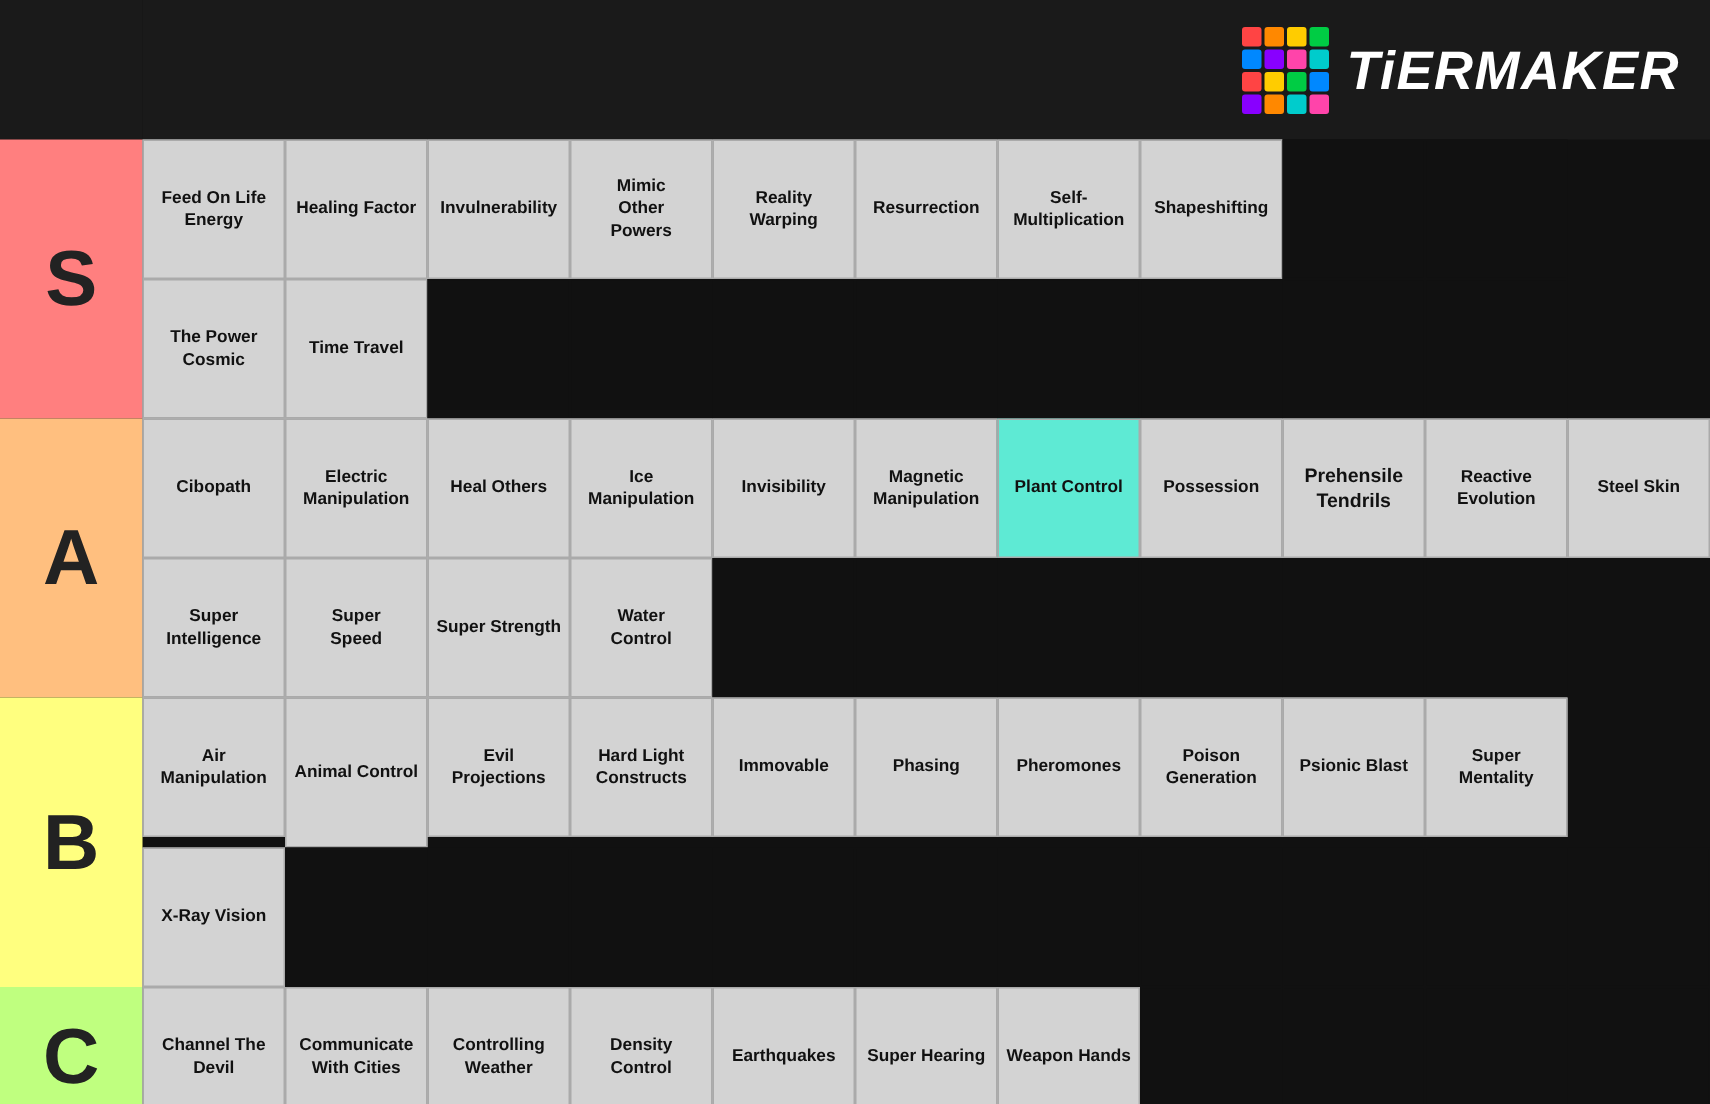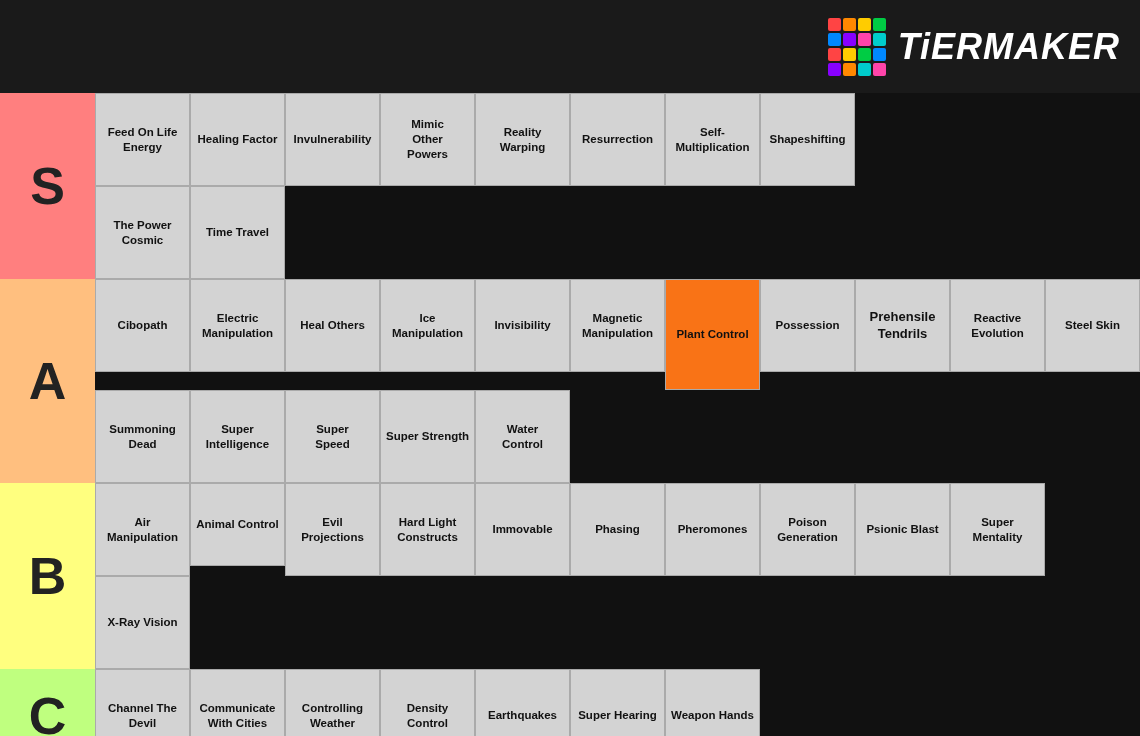--- a/index.html
+++ b/index.html
@@ -74,47 +74,46 @@
       <div style="display: flex; flex-direction: row; width: 1140px;">
         <div style="width: 95px; min-width: 95px; display: flex; align-items: center; justify-content: center; font-size: 52px; font-weight: bold; color: rgb(34, 34, 34); font-family: &quot;Arial Black&quot;, Arial, sans-serif; background: rgb(255, 191, 127);">A</div>
         <div style="display: flex; flex-direction: column; flex: 1 1 0%;">
           <div style="display: flex; flex-direction: row;">
             <div style="width: 95px; min-width: 95px; height: 93px; display: flex; align-items: center; justify-content: center; text-align: right; font-size: 11.5px; font-weight: 700; color: rgb(17, 17, 17); padding: 0; line-height: 1.3; word-break: break-word; background: rgb(211, 211, 211); border: 1px solid rgb(170, 170, 170);">Cibopath</div>
             <div style="width: 95px; min-width: 95px; height: 93px; display: flex; align-items: center; justify-content: center; text-align: center; font-size: 11.5px; font-weight: 700; color: rgb(17, 17, 17); padding: 4px; line-height: 1.3; word-break: break-word; background: rgb(211, 211, 211); border: 1px solid rgb(170, 170, 170);">Electric Manipulation</div>
             <div style="width: 95px; min-width: 95px; height: 93px; display: flex; align-items: center; justify-content: center; text-align: center; font-size: 11.5px; font-weight: 700; color: rgb(17, 17, 17); padding: 4px; line-height: 1.3; word-break: break-word; background: rgb(211, 211, 211); border: 1px solid rgb(170, 170, 170);">Heal Others</div>
             <div style="width: 95px; min-width: 95px; height: 93px; display: flex; align-items: center; justify-content: center; text-align: center; font-size: 11.5px; font-weight: 700; color: rgb(17, 17, 17); padding: 4px; line-height: 1.3; word-break: break-word; background: rgb(211, 211, 211); border: 1px solid rgb(170, 170, 170);">Ice Manipulation</div>
             <div style="width: 95px; min-width: 95px; height: 93px; display: flex; align-items: center; justify-content: center; text-align: center; font-size: 11.5px; font-weight: 700; color: rgb(17, 17, 17); padding: 4px; line-height: 1.3; word-break: break-word; background: rgb(211, 211, 211); border: 1px solid rgb(170, 170, 170);">Invisibility</div>
             <div style="width: 95px; min-width: 95px; height: 93px; display: flex; align-items: center; justify-content: center; text-align: center; font-size: 11.5px; font-weight: 700; color: rgb(17, 17, 17); padding: 4px; line-height: 1.3; word-break: break-word; background: rgb(211, 211, 211); border: 1px solid rgb(170, 170, 170);">Magnetic Manipulation</div>
-            <div style="width: 95px; min-width: 95px; height: 111px; display: flex; align-items: center; justify-content: center; text-align: center; font-size: 11.5px; font-weight: 700; color: rgb(17, 17, 17); padding: 4px; line-height: 1.3; word-break: break-word; background: #f97316; border: 1px solid rgb(170, 170, 170);">Plant Control</div>
+            <div style="width: 95px; min-width: 95px; height: 93px; display: flex; align-items: center; justify-content: center; text-align: center; font-size: 11.5px; font-weight: 700; color: rgb(17, 17, 17); padding: 4px; line-height: 1.3; word-break: break-word; background: #5eead4; border: 1px solid rgb(170, 170, 170);">Plant Control</div>
             <div style="width: 95px; min-width: 95px; height: 93px; display: flex; align-items: center; justify-content: center; text-align: center; font-size: 11.5px; font-weight: 700; color: rgb(17, 17, 17); padding: 4px; line-height: 1.3; word-break: break-word; background: rgb(211, 211, 211); border: 1px solid rgb(170, 170, 170);">Possession</div>
             <div style="width: 95px; min-width: 95px; height: 93px; display: flex; align-items: center; justify-content: center; text-align: center; font-size: 13px; font-weight: 700; color: rgb(17, 17, 17); padding: 4px; line-height: 1.3; word-break: break-word; background: rgb(211, 211, 211); border: 1px solid rgb(170, 170, 170);">Prehensile Tendrils</div>
             <div style="width: 95px; min-width: 95px; height: 93px; display: flex; align-items: center; justify-content: center; text-align: center; font-size: 11.5px; font-weight: 700; color: rgb(17, 17, 17); padding: 4px; line-height: 1.3; word-break: break-word; background: rgb(211, 211, 211); border: 1px solid rgb(170, 170, 170);">Reactive Evolution</div>
             <div style="width: 95px; min-width: 95px; height: 93px; display: flex; align-items: center; justify-content: center; text-align: center; font-size: 11.5px; font-weight: 700; color: rgb(17, 17, 17); padding: 6px; line-height: 1.3; word-break: break-word; background: rgb(211, 211, 211); border: 1px solid rgb(170, 170, 170);">Steel Skin</div>
           </div>
           <div style="display: flex; flex-direction: row;">
-            <div style="width: 95px; min-width: 95px; height: 93px; display: flex; align-items: center; justify-content: center; text-align: center; font-size: 11.5px; font-weight: 700; color: rgb(17, 17, 17); padding: 4px; line-height: 1.3; word-break: break-word; background: rgb(211, 211, 211); border: 1px solid rgb(170, 170, 170);">Summoning Dead</div>
             <div style="width: 95px; min-width: 95px; height: 93px; display: flex; align-items: center; justify-content: center; text-align: center; font-size: 11.5px; font-weight: 700; color: rgb(17, 17, 17); padding: 4px; line-height: 1.3; word-break: break-word; background: rgb(211, 211, 211); border: 1px solid rgb(170, 170, 170);">Super Intelligence</div>
             <div style="width: 95px; min-width: 95px; height: 93px; display: flex; align-items: center; justify-content: center; text-align: center; font-size: 11.5px; font-weight: 700; color: rgb(17, 17, 17); padding: 16px; line-height: 1.3; word-break: break-word; background: rgb(211, 211, 211); border: 1px solid rgb(170, 170, 170);">Super Speed</div>
             <div style="width: 95px; min-width: 95px; height: 93px; display: flex; align-items: center; justify-content: center; text-align: center; font-size: 11.5px; font-weight: 700; color: rgb(17, 17, 17); padding: 4px; line-height: 1.3; word-break: break-word; background: rgb(211, 211, 211); border: 1px solid rgb(170, 170, 170);">Super Strength</div>
             <div style="width: 95px; min-width: 95px; height: 93px; display: flex; align-items: center; justify-content: center; text-align: center; font-size: 11.5px; font-weight: 700; color: rgb(17, 17, 17); padding: 14px; line-height: 1.3; word-break: break-word; background: rgb(211, 211, 211); border: 1px solid rgb(170, 170, 170);">Water Control</div>
             <div style="width: 95px; min-width: 95px; height: 93px; display: flex; align-items: center; justify-content: center; text-align: center; font-size: 11.5px; font-weight: 700; color: rgb(17, 17, 17); padding: 4px; line-height: 1.3; word-break: break-word; background: rgb(17, 17, 17); border: 1px solid rgb(17, 17, 17);"></div>
             <div style="width: 95px; min-width: 95px; height: 93px; display: flex; align-items: center; justify-content: center; text-align: center; font-size: 11.5px; font-weight: 700; color: rgb(17, 17, 17); padding: 4px; line-height: 1.3; word-break: break-word; background: rgb(17, 17, 17); border: 1px solid rgb(17, 17, 17);"></div>
             <div style="width: 95px; min-width: 95px; height: 93px; display: flex; align-items: center; justify-content: center; text-align: center; font-size: 11.5px; font-weight: 700; color: rgb(17, 17, 17); padding: 4px; line-height: 1.3; word-break: break-word; background: rgb(17, 17, 17); border: 1px solid rgb(17, 17, 17);"></div>
             <div style="width: 95px; min-width: 95px; height: 93px; display: flex; align-items: center; justify-content: center; text-align: center; font-size: 11.5px; font-weight: 700; color: rgb(17, 17, 17); padding: 4px; line-height: 1.3; word-break: break-word; background: rgb(17, 17, 17); border: 1px solid rgb(17, 17, 17);"></div>
             <div style="width: 95px; min-width: 95px; height: 93px; display: flex; align-items: center; justify-content: center; text-align: center; font-size: 11.5px; font-weight: 700; color: rgb(17, 17, 17); padding: 4px; line-height: 1.3; word-break: break-word; background: rgb(17, 17, 17); border: 1px solid rgb(17, 17, 17);"></div>
             <div style="width: 95px; min-width: 95px; height: 93px; display: flex; align-items: center; justify-content: center; text-align: center; font-size: 11.5px; font-weight: 700; color: rgb(17, 17, 17); padding: 4px; line-height: 1.3; word-break: break-word; background: rgb(17, 17, 17); border: 1px solid rgb(17, 17, 17);"></div>
           </div>
         </div>
       </div>
       <div style="display: flex; flex-direction: row; width: 1140px;">
         <div style="width: 95px; min-width: 95px; display: flex; align-items: center; justify-content: center; font-size: 52px; font-weight: bold; color: rgb(34, 34, 34); font-family: &quot;Arial Black&quot;, Arial, sans-serif; background: rgb(255, 255, 127);">B</div>
         <div style="display: flex; flex-direction: column; flex: 1 1 0%;">
           <div style="display: flex; flex-direction: row;">
             <div style="width: 95px; min-width: 95px; height: 93px; display: flex; align-items: center; justify-content: center; text-align: center; font-size: 11.5px; font-weight: 700; color: rgb(17, 17, 17); padding: 4px; line-height: 1.3; word-break: break-word; background: rgb(211, 211, 211); border: 1px solid rgb(170, 170, 170);">Air Manipulation</div>
-            <div style="width: 95px; min-width: 95px; height: 83px; display: flex; align-items: center; justify-content: center; text-align: center; font-size: 11.5px; font-weight: 700; color: rgb(17, 17, 17); padding: 4px; line-height: 1.3; word-break: break-word; background: rgb(211, 211, 211); border: 1px solid rgb(170, 170, 170);">Animal Control</div>
+            <div style="width: 95px; min-width: 95px; height: 100px; display: flex; align-items: center; justify-content: center; text-align: center; font-size: 11.5px; font-weight: 700; color: rgb(17, 17, 17); padding: 4px; line-height: 1.3; word-break: break-word; background: rgb(211, 211, 211); border: 1px solid rgb(170, 170, 170);">Animal Control</div>
             <div style="width: 95px; min-width: 95px; height: 93px; display: flex; align-items: center; justify-content: center; text-align: center; font-size: 11.5px; font-weight: 700; color: rgb(17, 17, 17); padding: 4px; line-height: 1.3; word-break: break-word; background: rgb(211, 211, 211); border: 1px solid rgb(170, 170, 170);">Evil Projections</div>
             <div style="width: 95px; min-width: 95px; height: 93px; display: flex; align-items: center; justify-content: center; text-align: center; font-size: 11.5px; font-weight: 700; color: rgb(17, 17, 17); padding: 4px; line-height: 1.3; word-break: break-word; background: rgb(211, 211, 211); border: 1px solid rgb(170, 170, 170);">Hard Light Constructs</div>
             <div style="width: 95px; min-width: 95px; height: 93px; display: flex; align-items: center; justify-content: center; text-align: center; font-size: 11.5px; font-weight: 700; color: rgb(17, 17, 17); padding: 4px; line-height: 1.3; word-break: break-word; background: rgb(211, 211, 211); border: 1px solid rgb(170, 170, 170);">Immovable</div>
             <div style="width: 95px; min-width: 95px; height: 93px; display: flex; align-items: center; justify-content: center; text-align: center; font-size: 11.5px; font-weight: 700; color: rgb(17, 17, 17); padding: 4px; line-height: 1.3; word-break: break-word; background: rgb(211, 211, 211); border: 1px solid rgb(170, 170, 170);">Phasing</div>
             <div style="width: 95px; min-width: 95px; height: 93px; display: flex; align-items: center; justify-content: center; text-align: center; font-size: 11.5px; font-weight: 700; color: rgb(17, 17, 17); padding: 4px; line-height: 1.3; word-break: break-word; background: rgb(211, 211, 211); border: 1px solid rgb(170, 170, 170);">Pheromones</div>
             <div style="width: 95px; min-width: 95px; height: 93px; display: flex; align-items: center; justify-content: center; text-align: center; font-size: 11.5px; font-weight: 700; color: rgb(17, 17, 17); padding: 4px; line-height: 1.3; word-break: break-word; background: rgb(211, 211, 211); border: 1px solid rgb(170, 170, 170);">Poison Generation</div>
             <div style="width: 95px; min-width: 95px; height: 93px; display: flex; align-items: center; justify-content: center; text-align: center; font-size: 11.5px; font-weight: 700; color: rgb(17, 17, 17); padding: 4px; line-height: 1.3; word-break: break-word; background: rgb(211, 211, 211); border: 1px solid rgb(170, 170, 170);">Psionic Blast</div>
             <div style="width: 95px; min-width: 95px; height: 93px; display: flex; align-items: center; justify-content: center; text-align: center; font-size: 11.5px; font-weight: 700; color: rgb(17, 17, 17); padding: 4px; line-height: 1.3; word-break: break-word; background: rgb(211, 211, 211); border: 1px solid rgb(170, 170, 170);">Super Mentality</div>
           </div>
           <div style="display: flex; flex-direction: row;">

